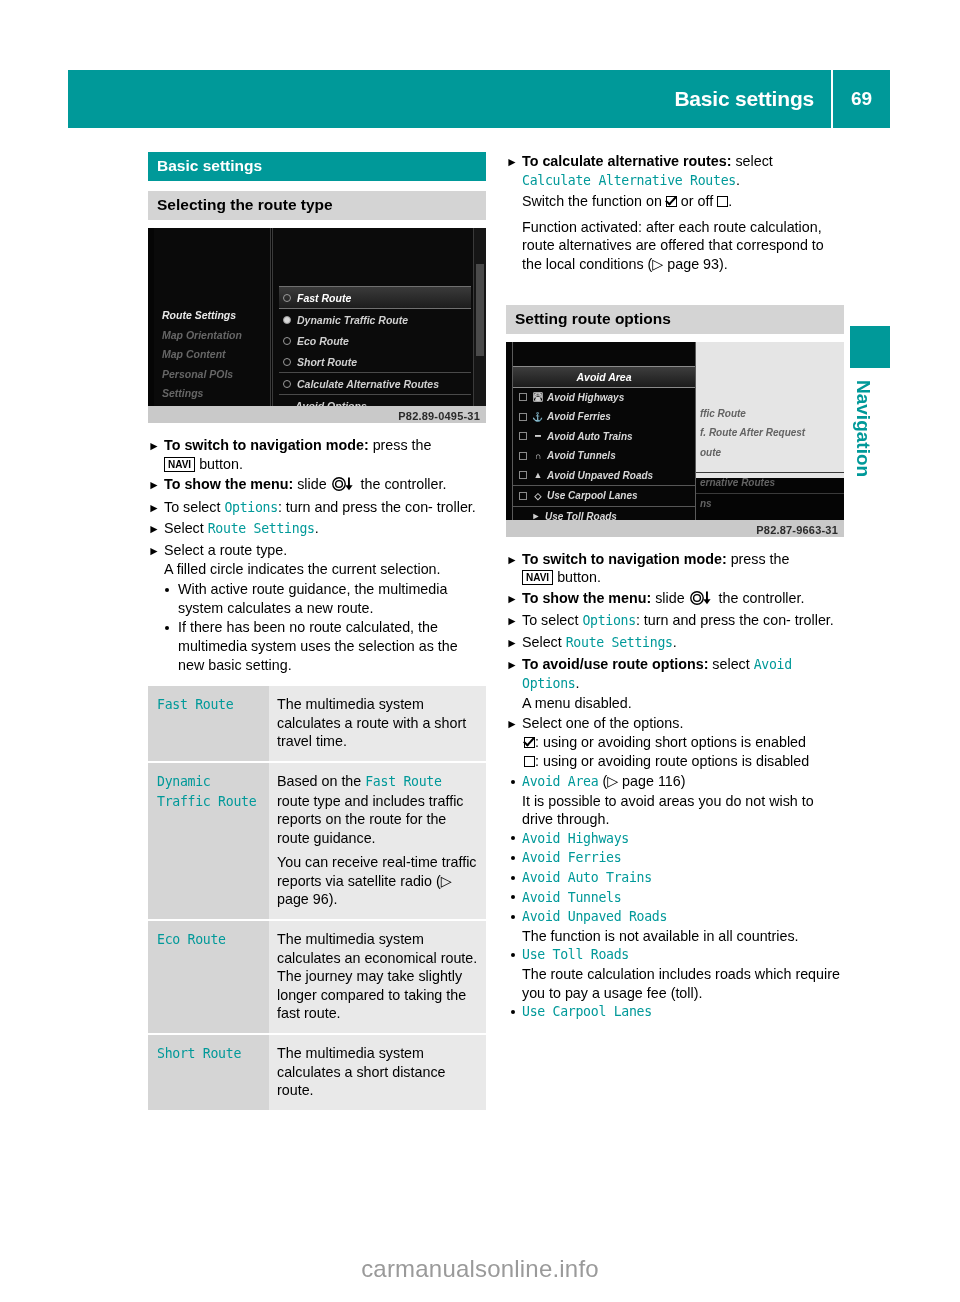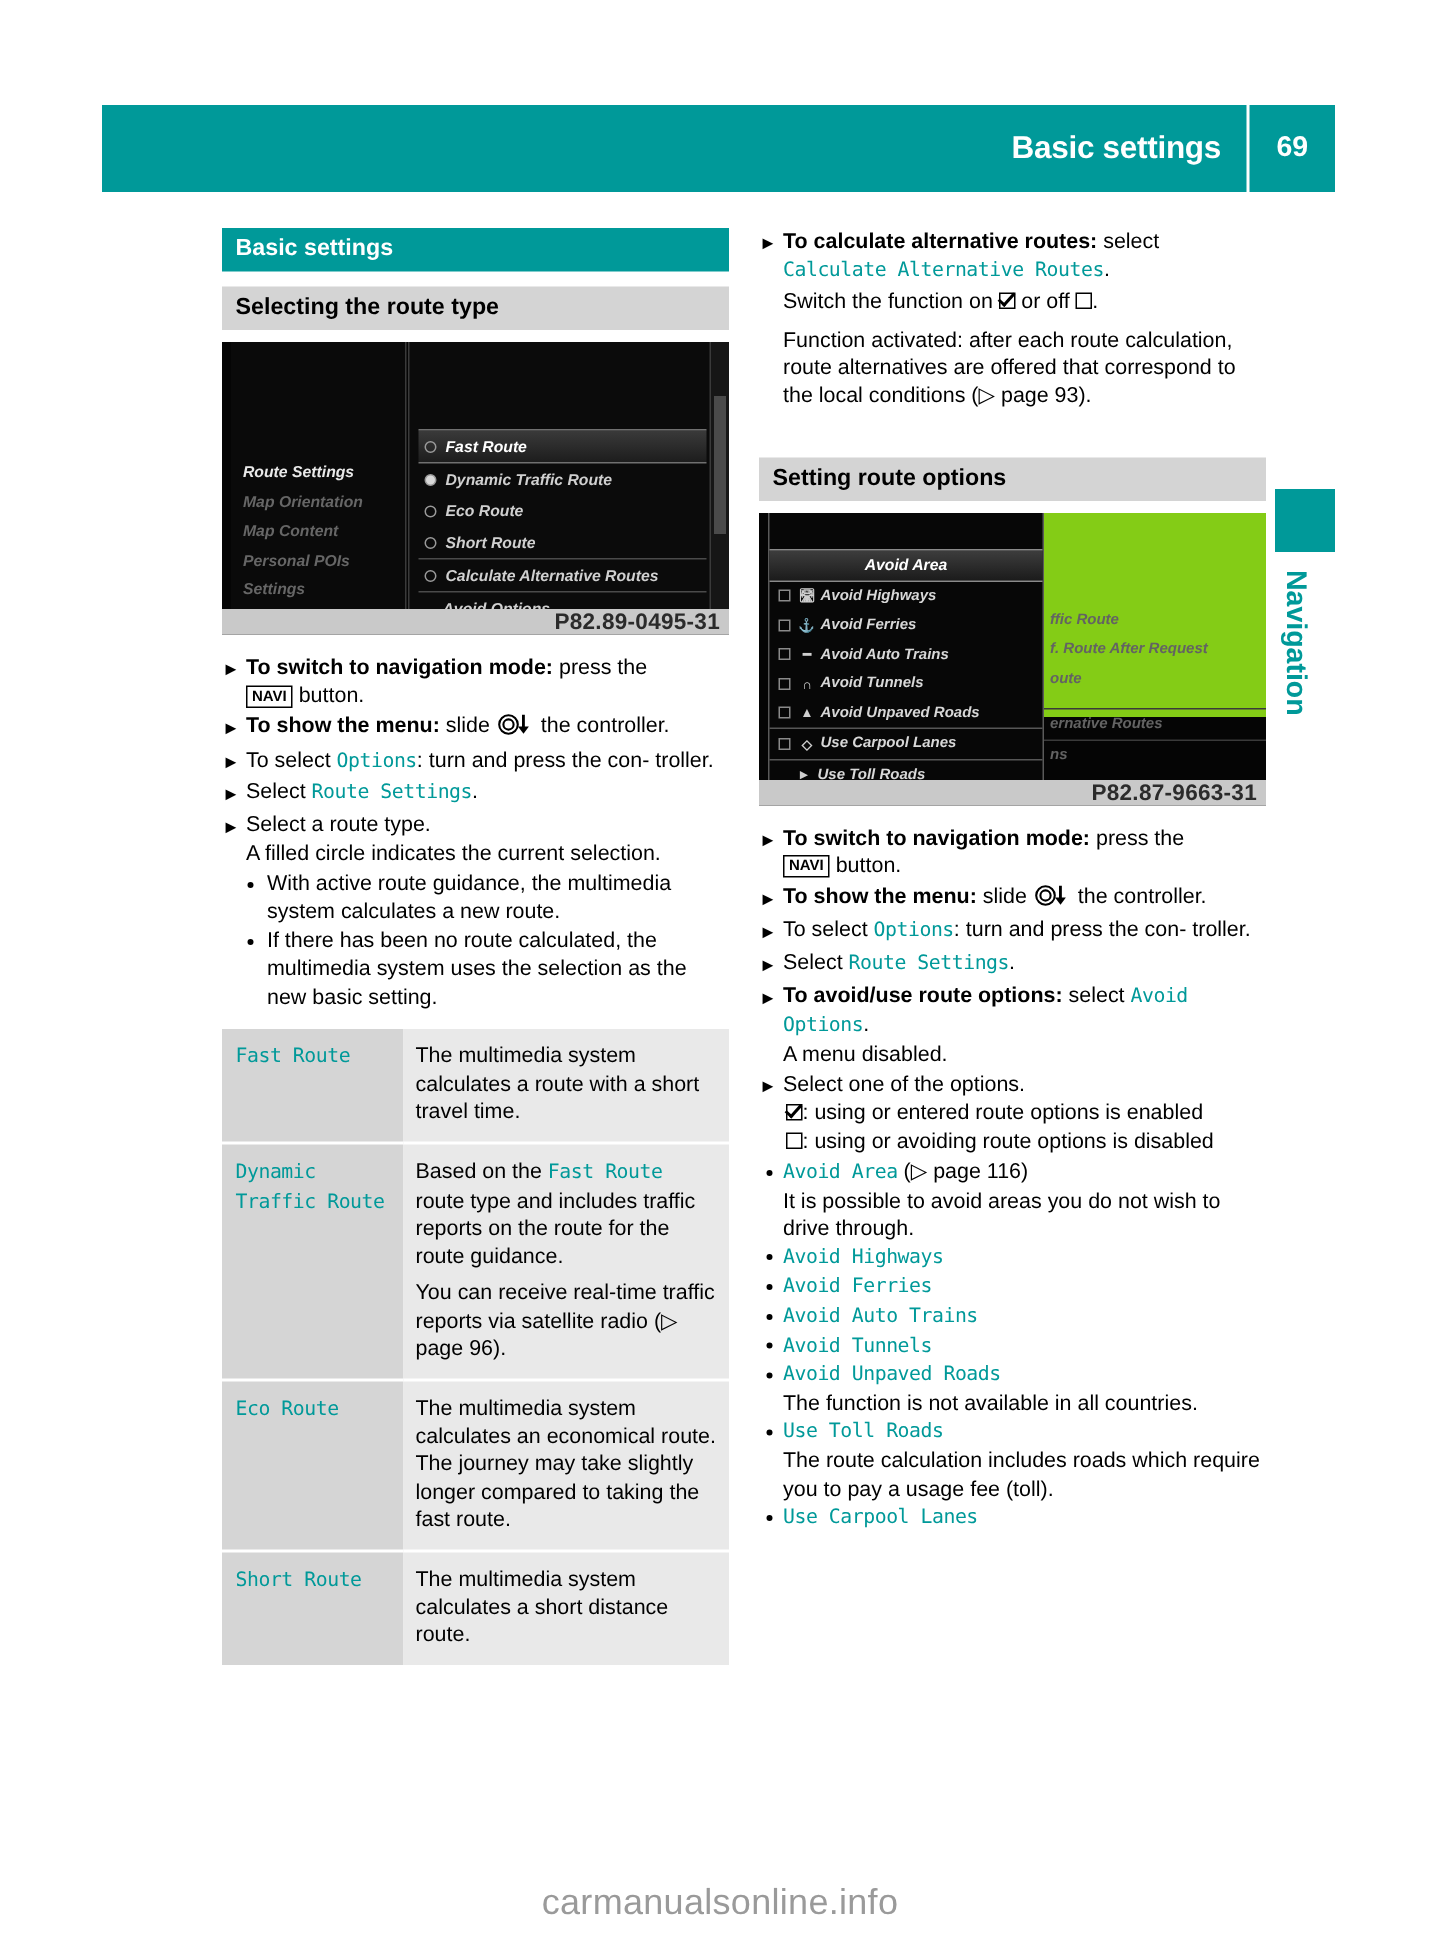--- a/index.html
+++ b/index.html
@@ -111,21 +111,21 @@
   }
   .fig-caption-bar {
     background: #c9c9c9;
     height: 17px;
     text-align: right;
     padding-right: 6px;
     box-sizing: border-box;
   }
   .fig-caption {
     font-family: "Liberation Sans", sans-serif;
-    font-size: 15px;
+    font-size: 11px;
     font-weight: bold;
     color: #2b2b2b;
     line-height: 17px;
     letter-spacing: 0.2px;
   }
 
   
   .s1-leftpane {
     position: absolute; left: 6px; top: 0; width: 116px; height: 178px;
     background: #0a0a0a; border-right: 1px solid #3a3a3a;
@@ -161,21 +161,21 @@
   .s1-radio { width:6px;height:6px;border:1px solid #9a9a9a;border-radius:50%;margin:0 6px 0 4px; flex:none;}
   .s1-radio.filled { background:#d8d8d8; }
   .s1-noradio { width:6px;height:6px;margin:0 6px 0 4px; flex:none;}
 
   
   .s2-leftpane {
     position:absolute; left:6px; top:0; width:182px; height:178px;
     background:#070707; border-left:1px solid #5a5a5a; border-right:1px solid #5a5a5a;
   }
   .s2-rightpane {
-    position:absolute; left:190px; top:0; width:148px; height:136px; background:#84cc16;
+    position:absolute; left:190px; top:0; width:148px; height:136px; background:#e5e5e5;
   }
   .s2-title {
     margin:24px 0 0 0; height:20px; line-height:20px; text-align:center;
     background: linear-gradient(#3d3d3d,#1b1b1b);
     border-top:1px solid #8a8a8a; border-bottom:1px solid #8a8a8a;
     font-family:"Liberation Sans", sans-serif; font-style:italic; font-weight:bold;
     font-size:10.5px; color:#ffffff;
   }
   .s2-row {
     display:flex; align-items:center; height:19.5px; padding-left:6px;
@@ -575,21 +575,21 @@
   <div class="step">
     <span class="arrow">►</span>
     <b>To avoid/use route options:</b><span> select </span><span class="mono">Avoid Options</span><span>.</span><br>
     <span>A menu disabled.</span>
   </div>
 
   <div class="step">
     <span class="arrow">►</span>
     <span>Select one of the options.</span>
     <div style="padding-left:2px">
-      <span class="chk-on"></span><span>: using or entered route options is enabled</span>
+      <span class="chk-on"></span><span>: using or avoiding short options is enabled</span>
     </div>
     <div style="padding-left:2px">
       <span class="chk-off"></span><span>: using or avoiding route options is disabled</span>
     </div>
   </div>
 
   <div class="dot">
     <span class="sq"></span>
     <span class="mono">Avoid Area</span><span> (▷ page 116)</span>
   </div>

